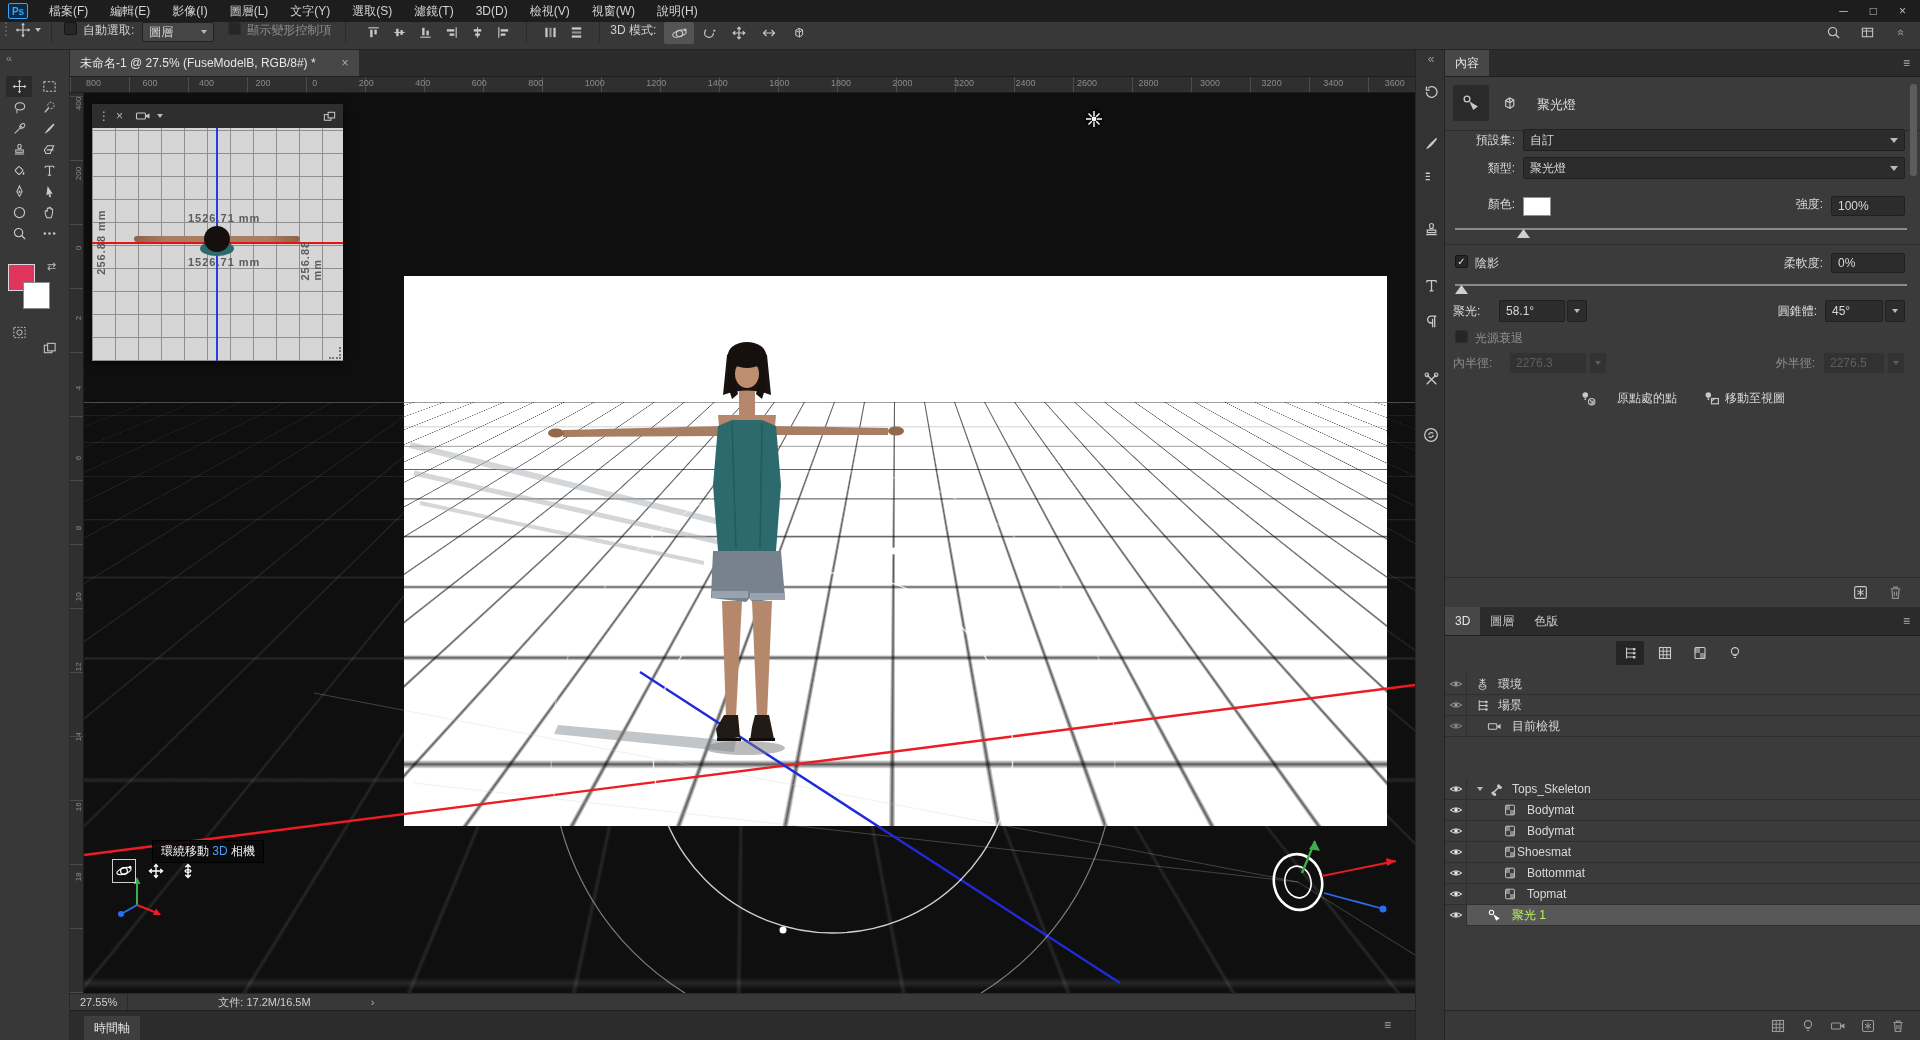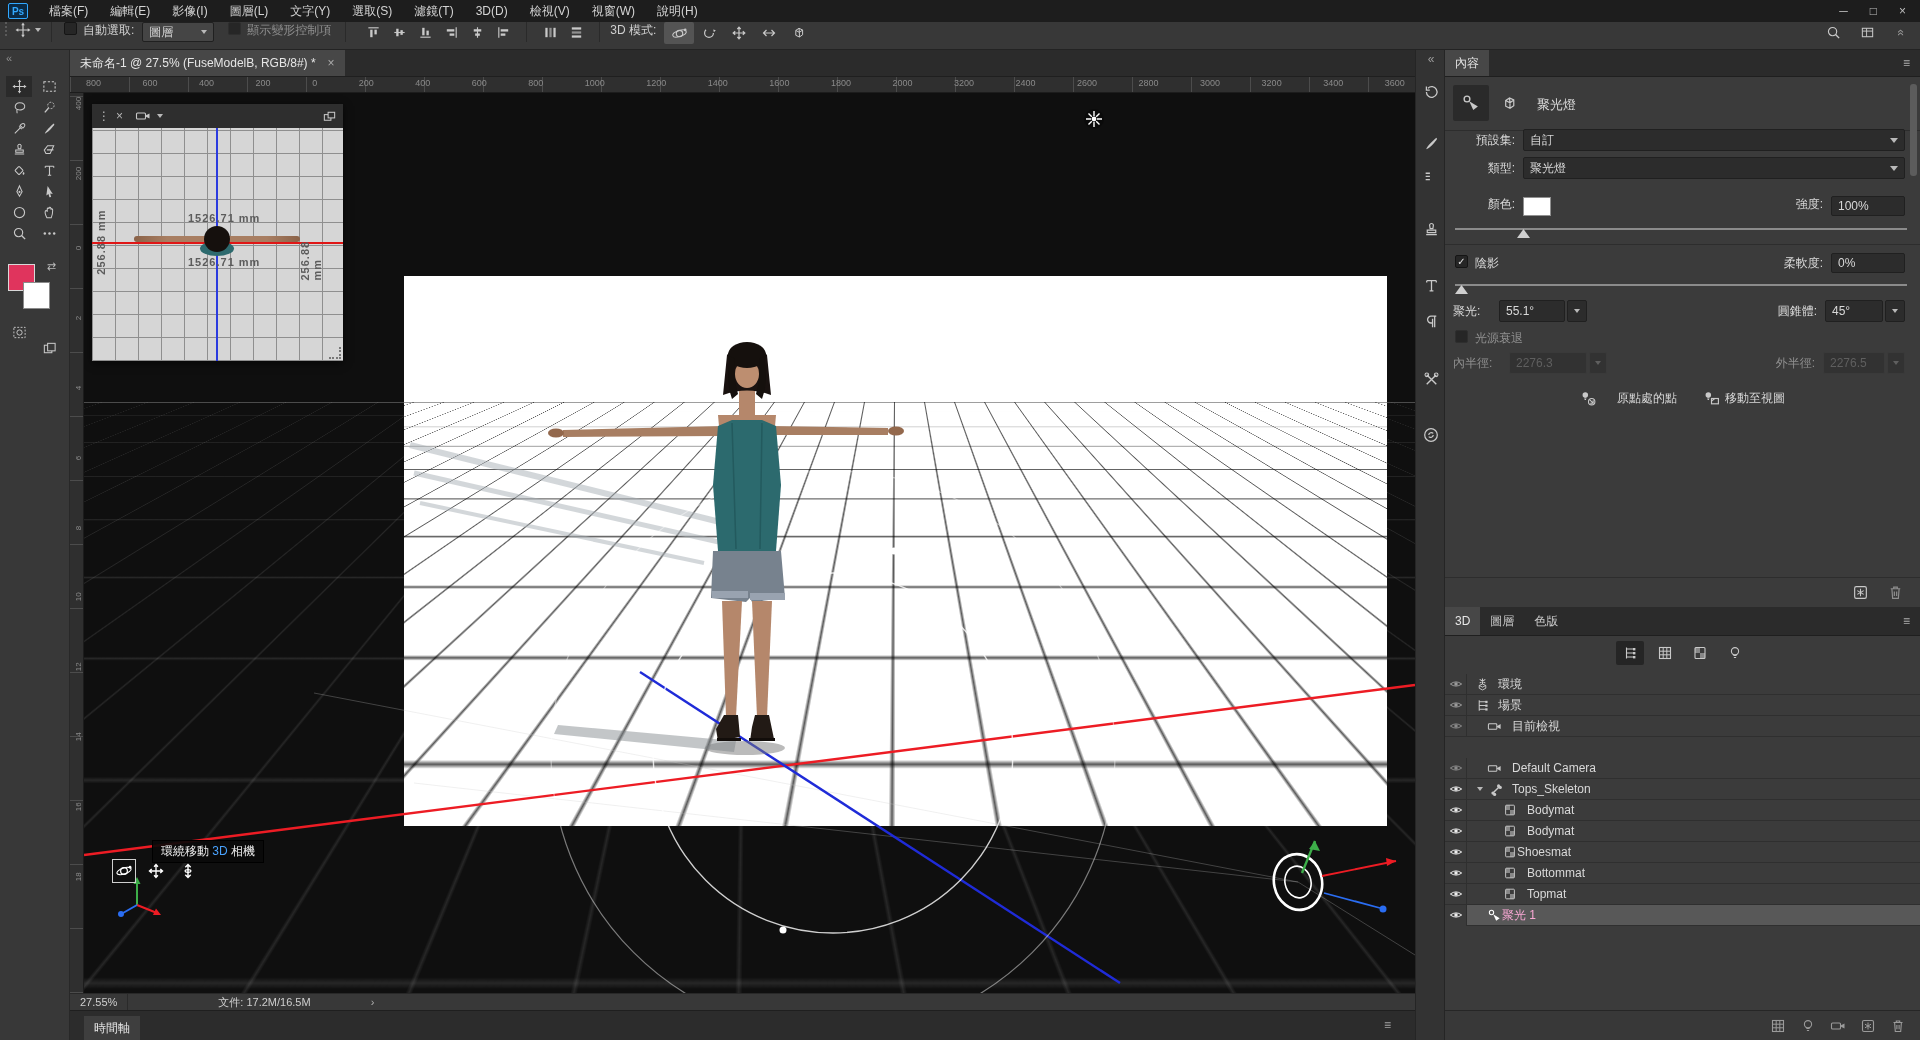--- a/index.html
+++ b/index.html
@@ -457,21 +457,21 @@
   <div class="toolcell abs" style="left:36px;top:288px">
       <svg class="ic" width="15" height="15">
         <use href="#i-screen"></use>
       </svg>
     </div>
 </div>
 
 <div class="abs" id="docarea" style="left:70px;top:50px;width:1345px;height:990px;background:#2b2b2b">
 
   <div class="tabstrip" style="height:27px">
-    <div class="tab active" style="gap:12px">
+    <div class="tab active" style="gap:26px">
       <span>未命名-1 @ 27.5% (FuseModelB, RGB/8#) *</span>
       <span style="color:#aaa">×</span>
     </div>
   </div>
 
   <div class="abs" style="left:0;top:27px;width:1345px;height:16px;background:#2f2f2f;border-bottom:1px solid #1c1c1c;background-image:repeating-linear-gradient(90deg,#4c4c4c 0 1px,transparent 1px 59px)">
     <div style="position:absolute;left:16px;right:10px;top:1px;display:flex;justify-content:space-between">
 
     <span class="hnum">800</span>
         <span class="hnum">600</span>
@@ -760,21 +760,21 @@
     <span class="abs" style="left:290px;top:3px;width:88px;text-align:right">柔軟度:</span>
     <div class="field" style="position:absolute;left:386px;top:1px;width:74px;height:20px">0%</div>
   </div>
   <div class="abs" style="left:10px;top:234px;width:452px">
     <div class="sliderline"></div>
       <div class="thumb" style="position:relative;left:0;top:-1px"></div>
   </div>
 
   <div class="abs" style="left:0;top:248px;width:475px;height:26px">
     <span class="abs" style="left:8px;top:5px">聚光:</span>
-    <div class="field" style="position:absolute;left:54px;top:2px;width:66px;height:22px">55.1°</div>
+    <div class="field" style="position:absolute;left:54px;top:2px;width:66px;height:22px">58.1°</div>
     <div class="field" style="position:absolute;left:122px;top:2px;width:20px;height:22px;justify-content:center">
         <span class="car sm"></span>
       </div>
     <span class="abs" style="left:300px;top:5px;width:72px;text-align:right">圓錐體:</span>
     <div class="field" style="position:absolute;left:380px;top:2px;width:58px;height:22px">45°</div>
     <div class="field" style="position:absolute;left:440px;top:2px;width:20px;height:22px;justify-content:center">
         <span class="car sm"></span>
       </div>
   </div>
   <div class="abs" style="left:0;top:278px;width:475px;height:20px">
@@ -878,31 +878,20 @@
     <div class="eyecell">
         <svg class="ic" width="14" height="14" style="color:#8a8a8a">
           <use href="#i-eye"></use>
         </svg>
       </div>
     <svg class="ic" width="15" height="15" style="margin-left:20px">
         <use href="#i-cam"></use>
       </svg>
     <span style="margin-left:10px">目前檢視</span>
   </div>
-  <div class="row3d" style="top:151px">
-    <div class="eyecell">
-        <svg class="ic" width="14" height="14" style="color:#8a8a8a">
-          <use href="#i-eye"></use>
-        </svg>
-      </div>
-    <svg class="ic" width="15" height="15" style="margin-left:20px">
-        <use href="#i-cam"></use>
-      </svg>
-    <span style="margin-left:10px">Default Camera</span>
-  </div>
   <div class="row3d" style="top:172px">
     <div class="eyecell">
         <svg class="ic" width="14" height="14" style="color:#eee">
           <use href="#i-eye"></use>
         </svg>
       </div>
     <span class="car sm" style="margin-left:10px"></span>
     <svg class="ic" width="15" height="15" style="margin-left:6px">
         <use href="#i-bone"></use>
       </svg>
@@ -965,21 +954,21 @@
   </div>
   <div class="row3d" style="top:298px;background:#585858">
     <div class="eyecell" style="background:#3b3b3b">
         <svg class="ic" width="14" height="14" style="color:#eee">
           <use href="#i-eye"></use>
         </svg>
       </div>
     <svg class="ic" width="15" height="15" style="margin-left:20px;color:#fff">
         <use href="#i-spot"></use>
       </svg>
-    <span style="color:#f9a8d4">聚光 1</span>
+    <span style="margin-left:10px;color:#bef264">聚光 1</span>
   </div>
 
   <div class="abs" style="left:0;bottom:0;width:475px;height:30px;background:#383838;border-top:1px solid #262626;display:flex;align-items:center;justify-content:flex-end;gap:14px;padding-right:14px">
     <svg class="ic" width="16" height="16" style="color:#9a9a9a">
         <use href="#i-mesh"></use>
       </svg>
     <svg class="ic" width="16" height="16" style="color:#9a9a9a">
         <use href="#i-bulb"></use>
       </svg>
     <svg class="ic" width="16" height="16" style="color:#9a9a9a">

